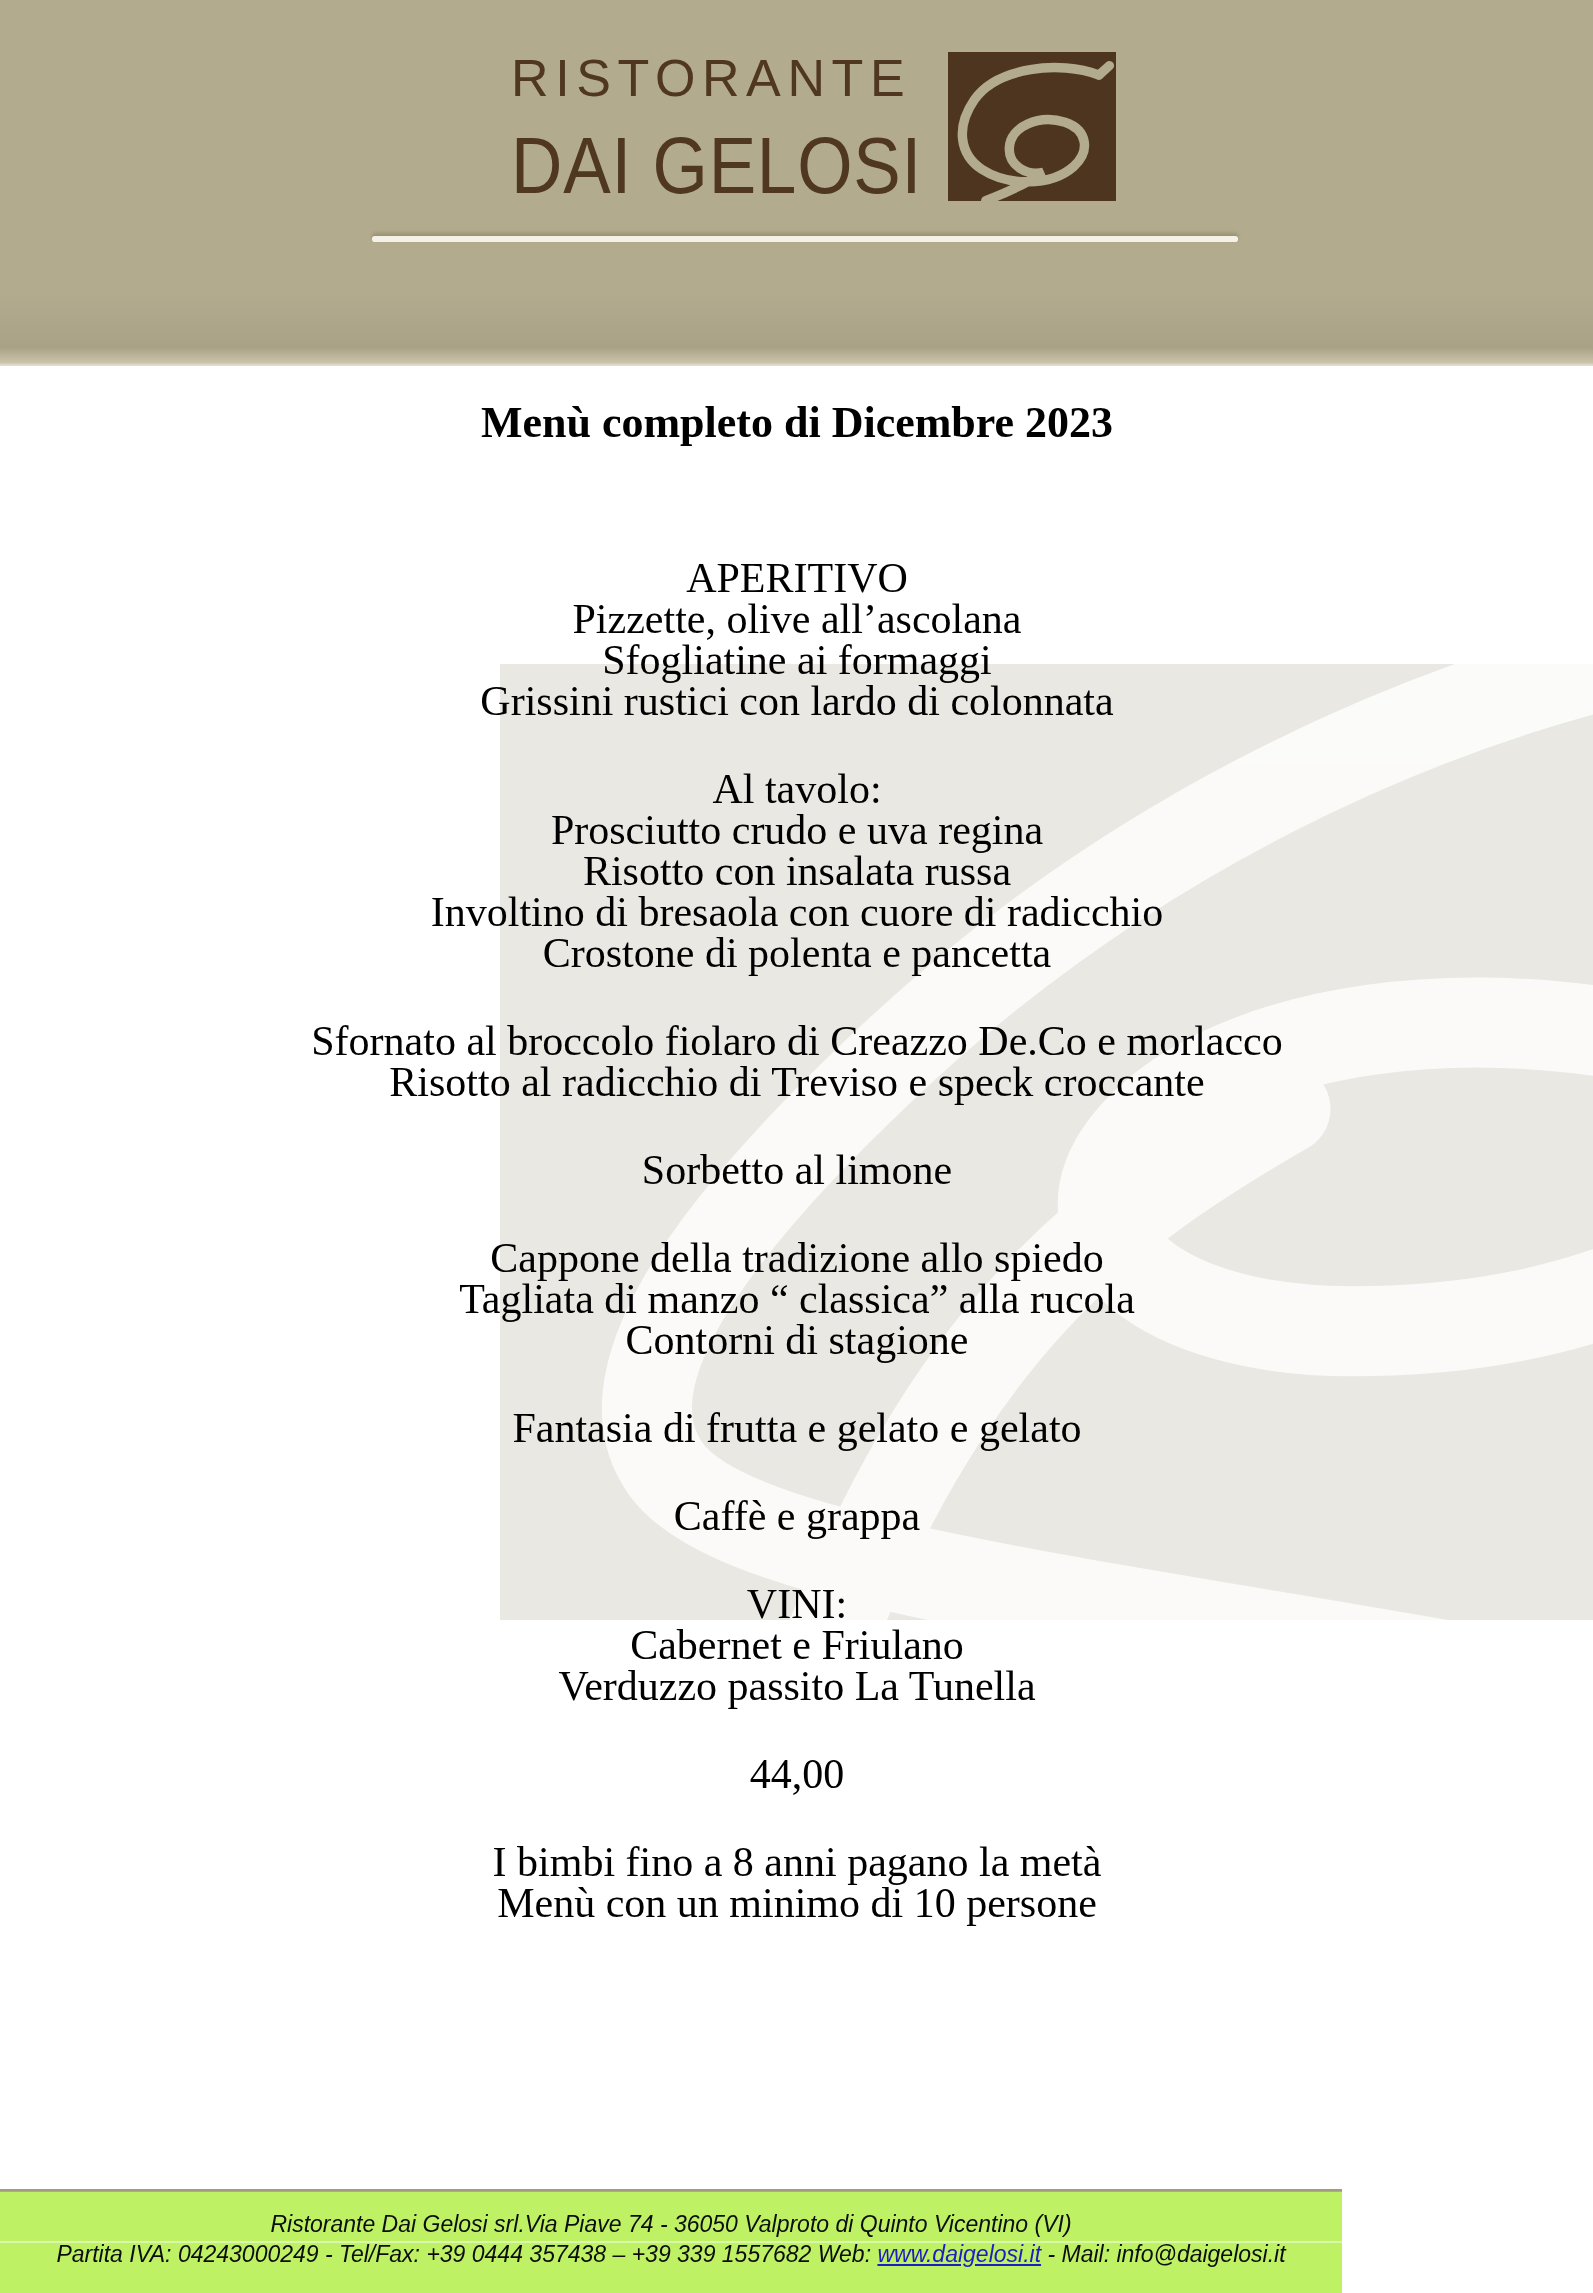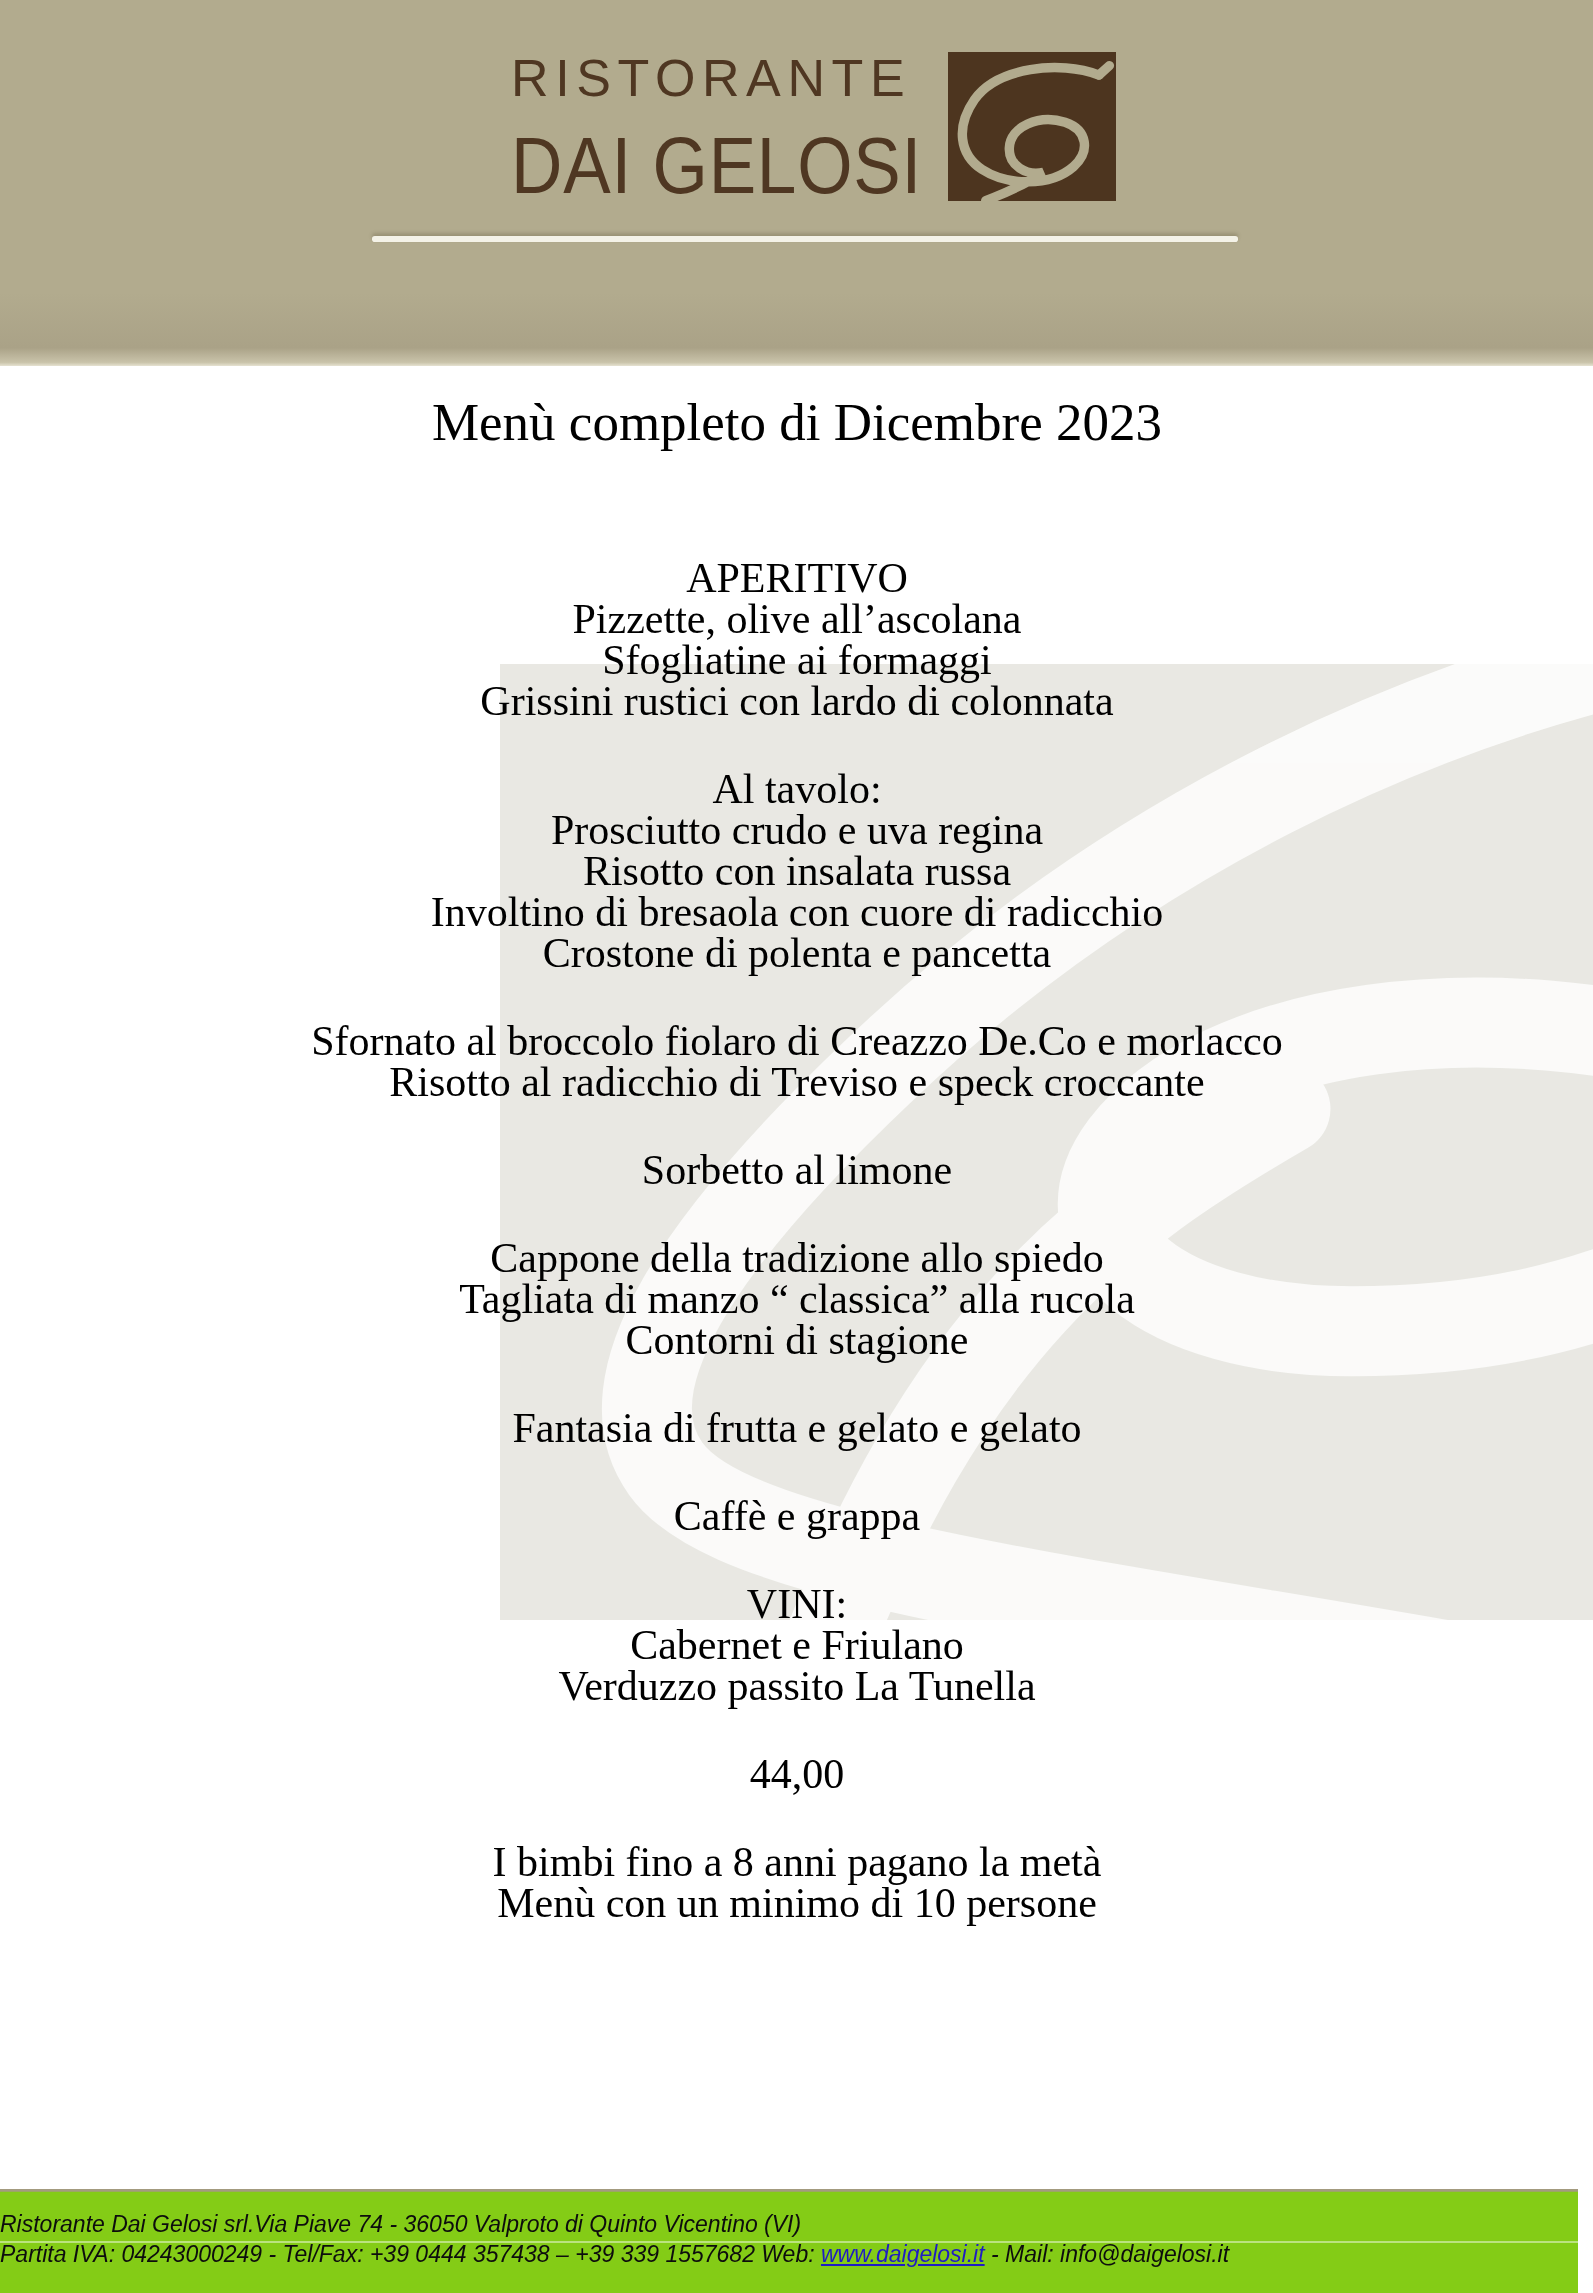--- a/index.html
+++ b/index.html
@@ -47,42 +47,42 @@
   .watermark-panel{
     position:absolute;left:500px;top:664px;width:1094px;height:956px;
     background:#e9e8e3;overflow:hidden;z-index:0;
   }
   .watermark-panel svg{position:absolute;left:0;top:0;}
 
   
   .page-title{
     position:absolute;left:0;top:394px;width:1594px;
     margin:0;text-align:center;
-    font-size:53px;font-weight:normal;line-height:57px;
+    font-size:44px;font-weight:bold;line-height:57px;
     z-index:1;
   }
 
   
   .menu-body{
     position:absolute;left:0;top:558px;width:1594px;
     text-align:center;z-index:1;
     font-size:42px;line-height:41px;
   }
   .menu-section{margin:0 0 47px 0;}
   .menu-line{margin:0;}
   .body-link{color:#000;text-decoration:underline;cursor:pointer;}
 
   
   .footer-band{
-    position:absolute;left:0;top:2189px;width:1578px;height:105px;
-    background:#84cc16;
+    position:absolute;left:0;top:2189px;width:1342px;height:105px;
+    background:#bef264;
     box-shadow:inset 0 2.8px 0 #a39b7f;
     font-family:"Liberation Sans", sans-serif;
     font-style:italic;font-size:23px;line-height:30px;
-    color:#0d0d0d;
+    text-align:center;color:#0d0d0d;
   }
   .footer-divider{
     position:absolute;left:0;top:52px;width:100%;height:1.9px;
     background:rgba(255,255,255,.45);
   }
   .footer-line{position:relative;z-index:1;margin:0;}
   .footer-line1{padding-top:20px;}
   .footer-link{color:#1f1cc4;text-decoration:underline;cursor:pointer;}
 </style>
 </head>

